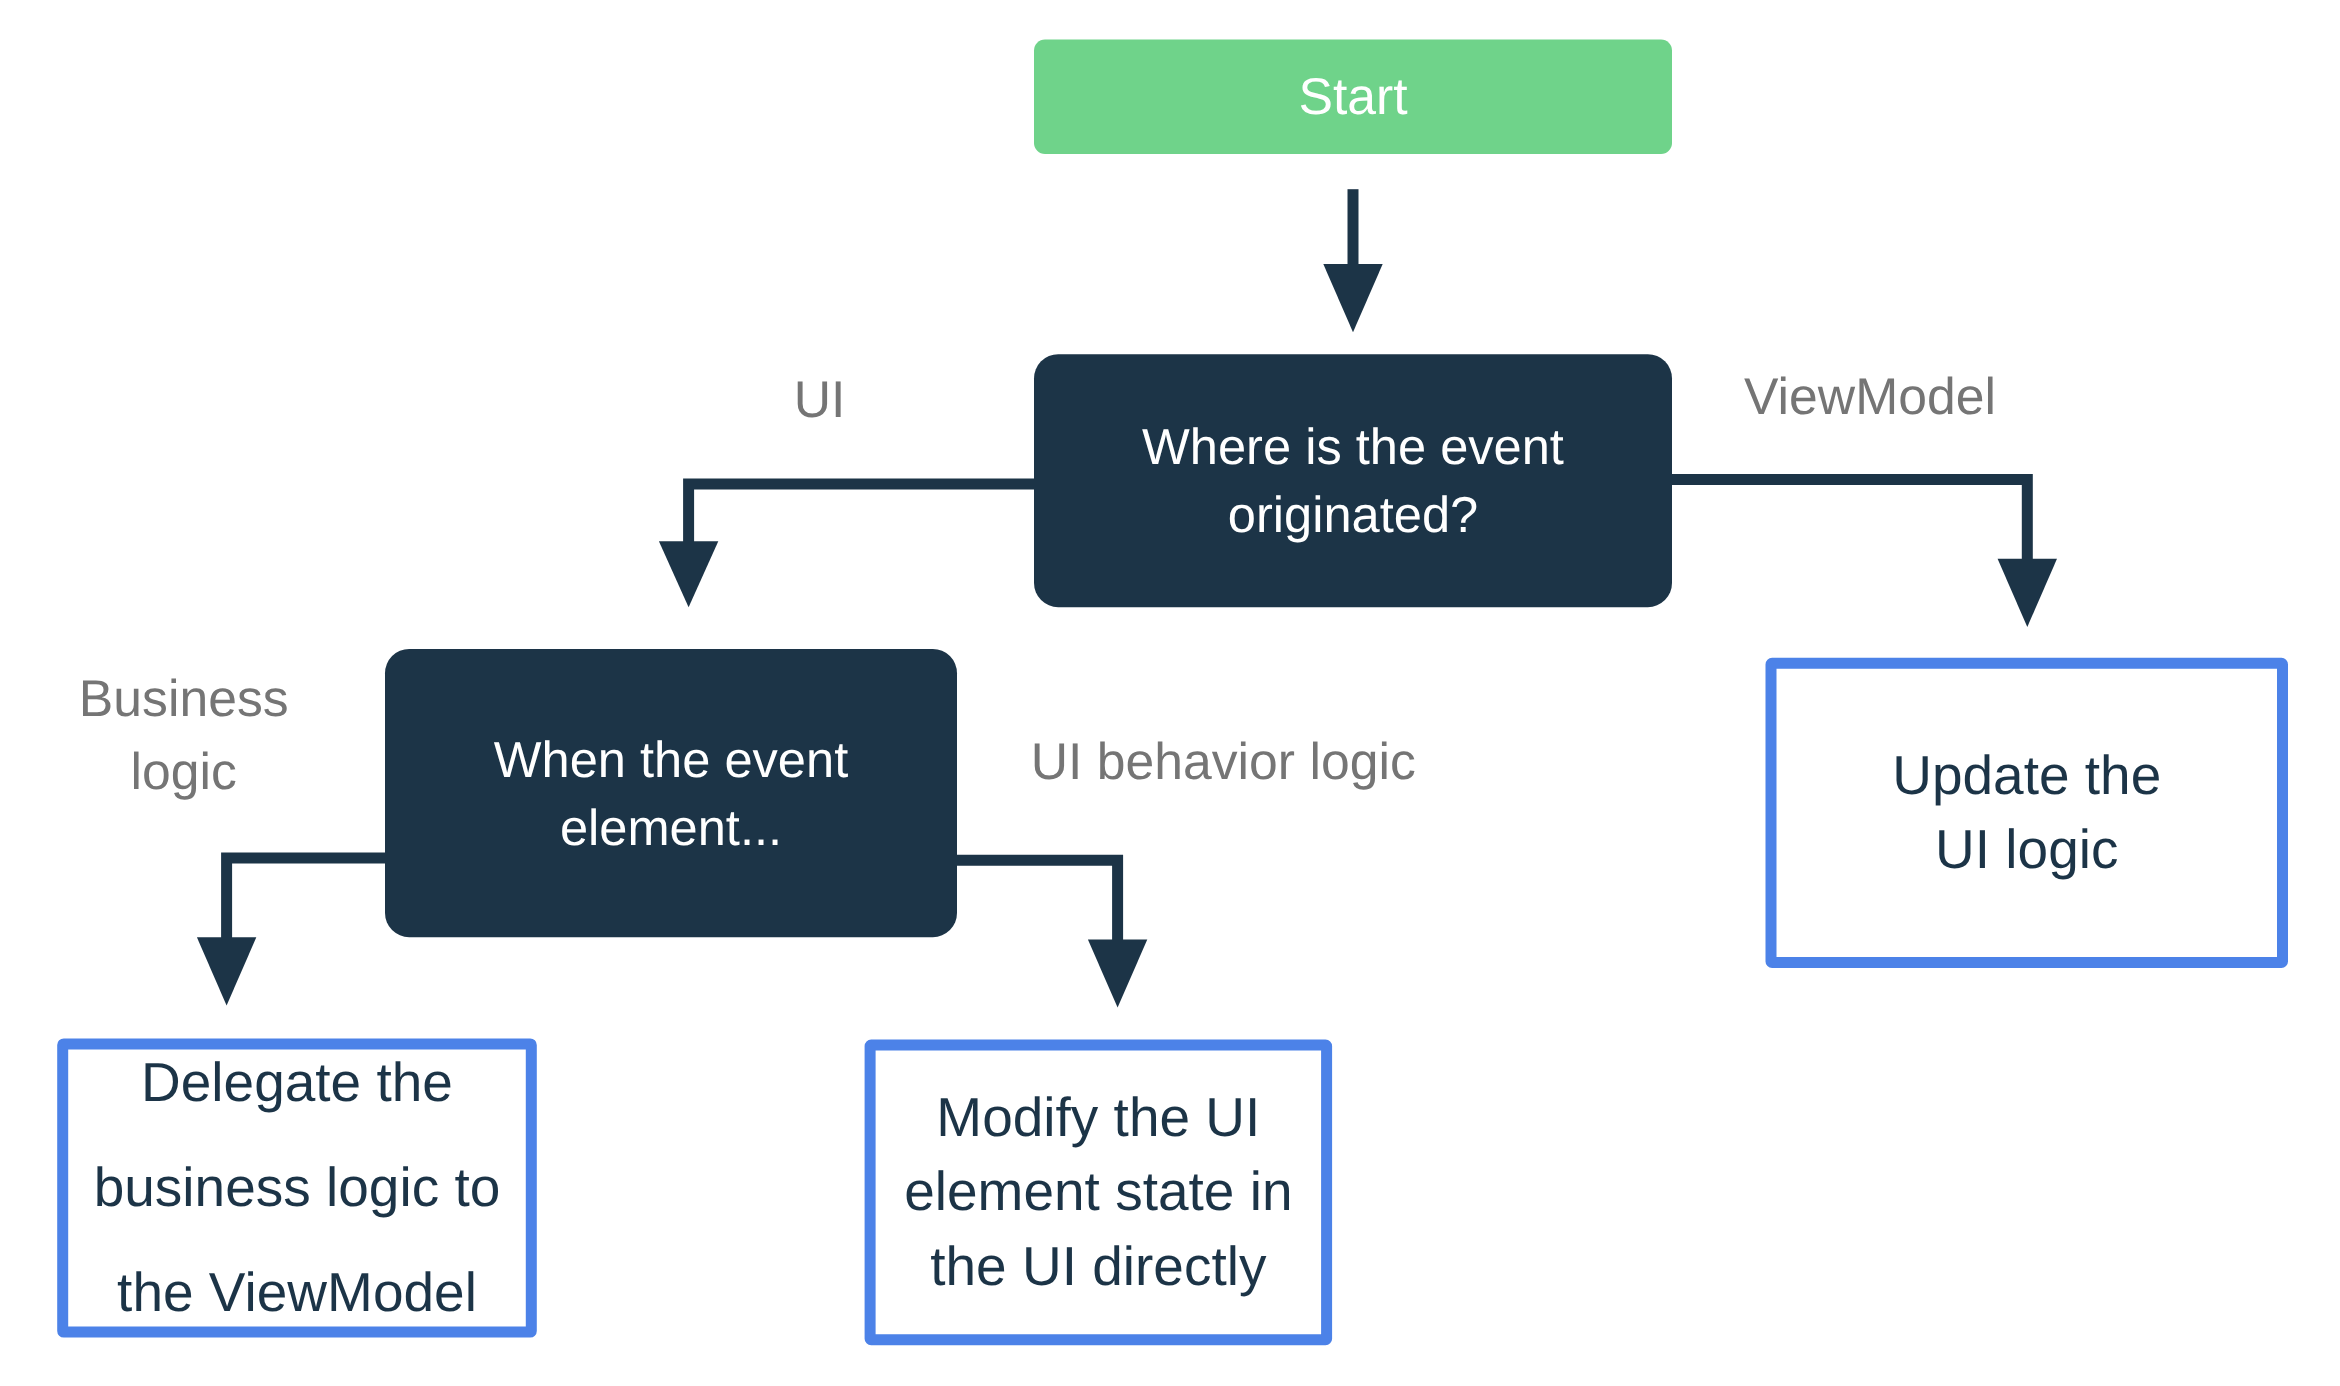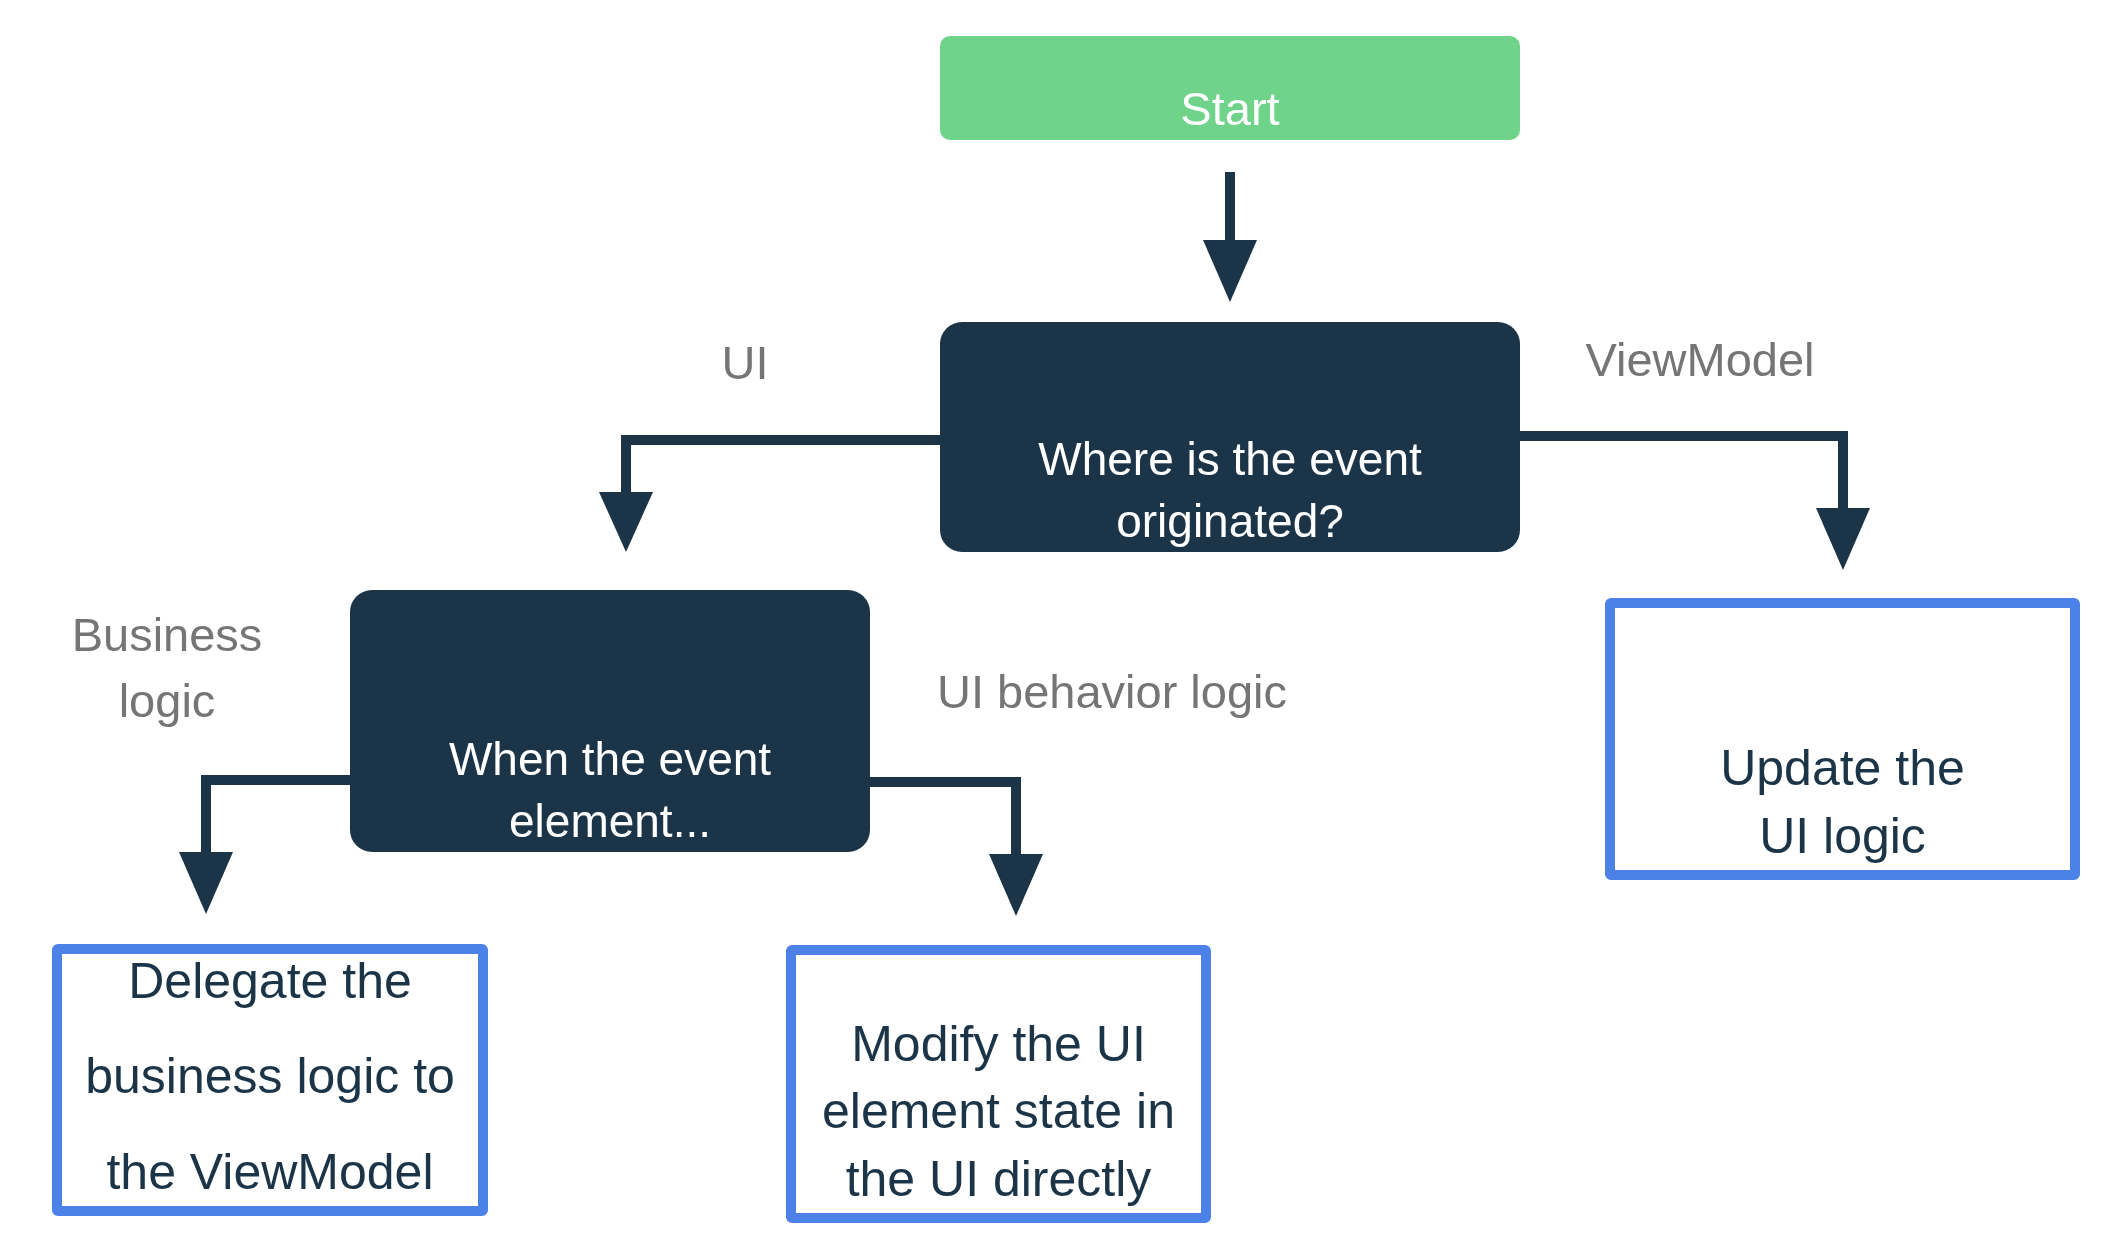--- a/index.html
+++ b/index.html
@@ -30,21 +30,21 @@
   }
   .edge-head {
     fill: var(--navy, #1C3447);
     stroke: none;
   }
   .node {
     position: absolute;
     box-sizing: border-box;
     display: flex;
     flex-direction: column;
-    justify-content: flex-end;
+    justify-content: center;
     align-items: center;
     text-align: center;
     line-height: 1.35;
   }
   .node-start {
     left: 940px; top: 36px; width: 580px; height: 104px;
     background: var(--green, #6FD38A);
     color: var(--white, #ffffff);
     border-radius: 10px;
     font-size: 47px;

